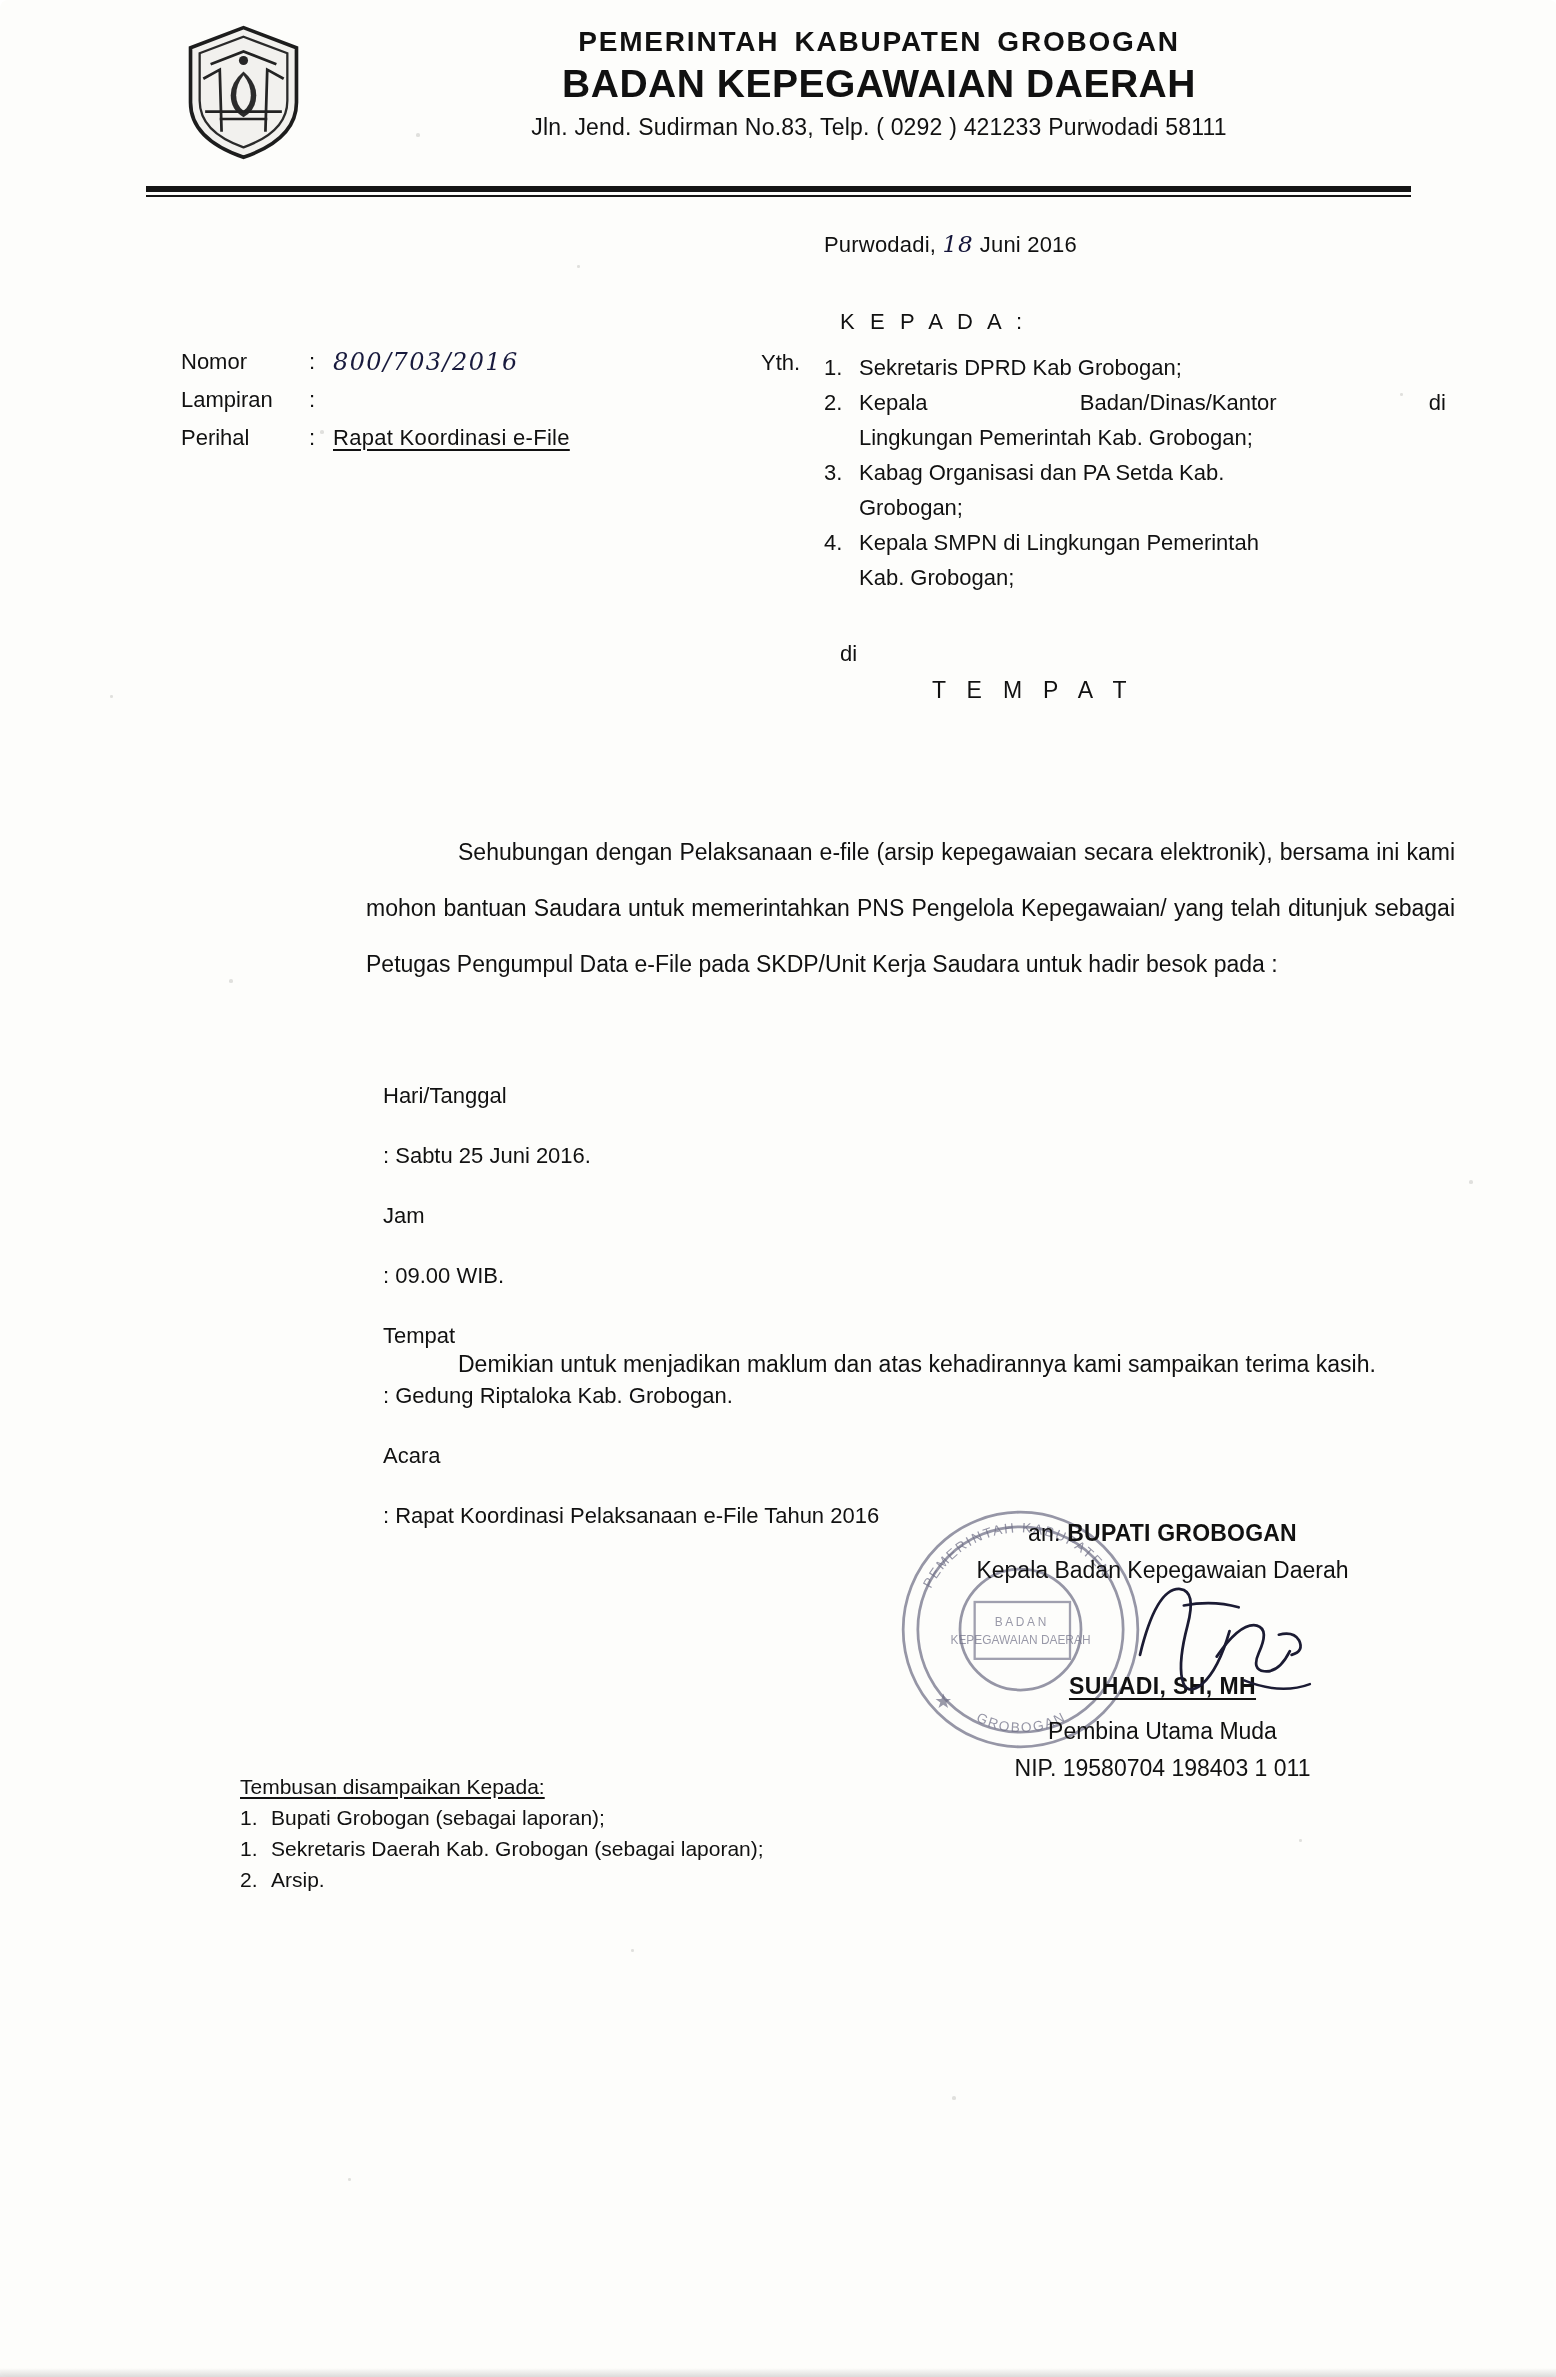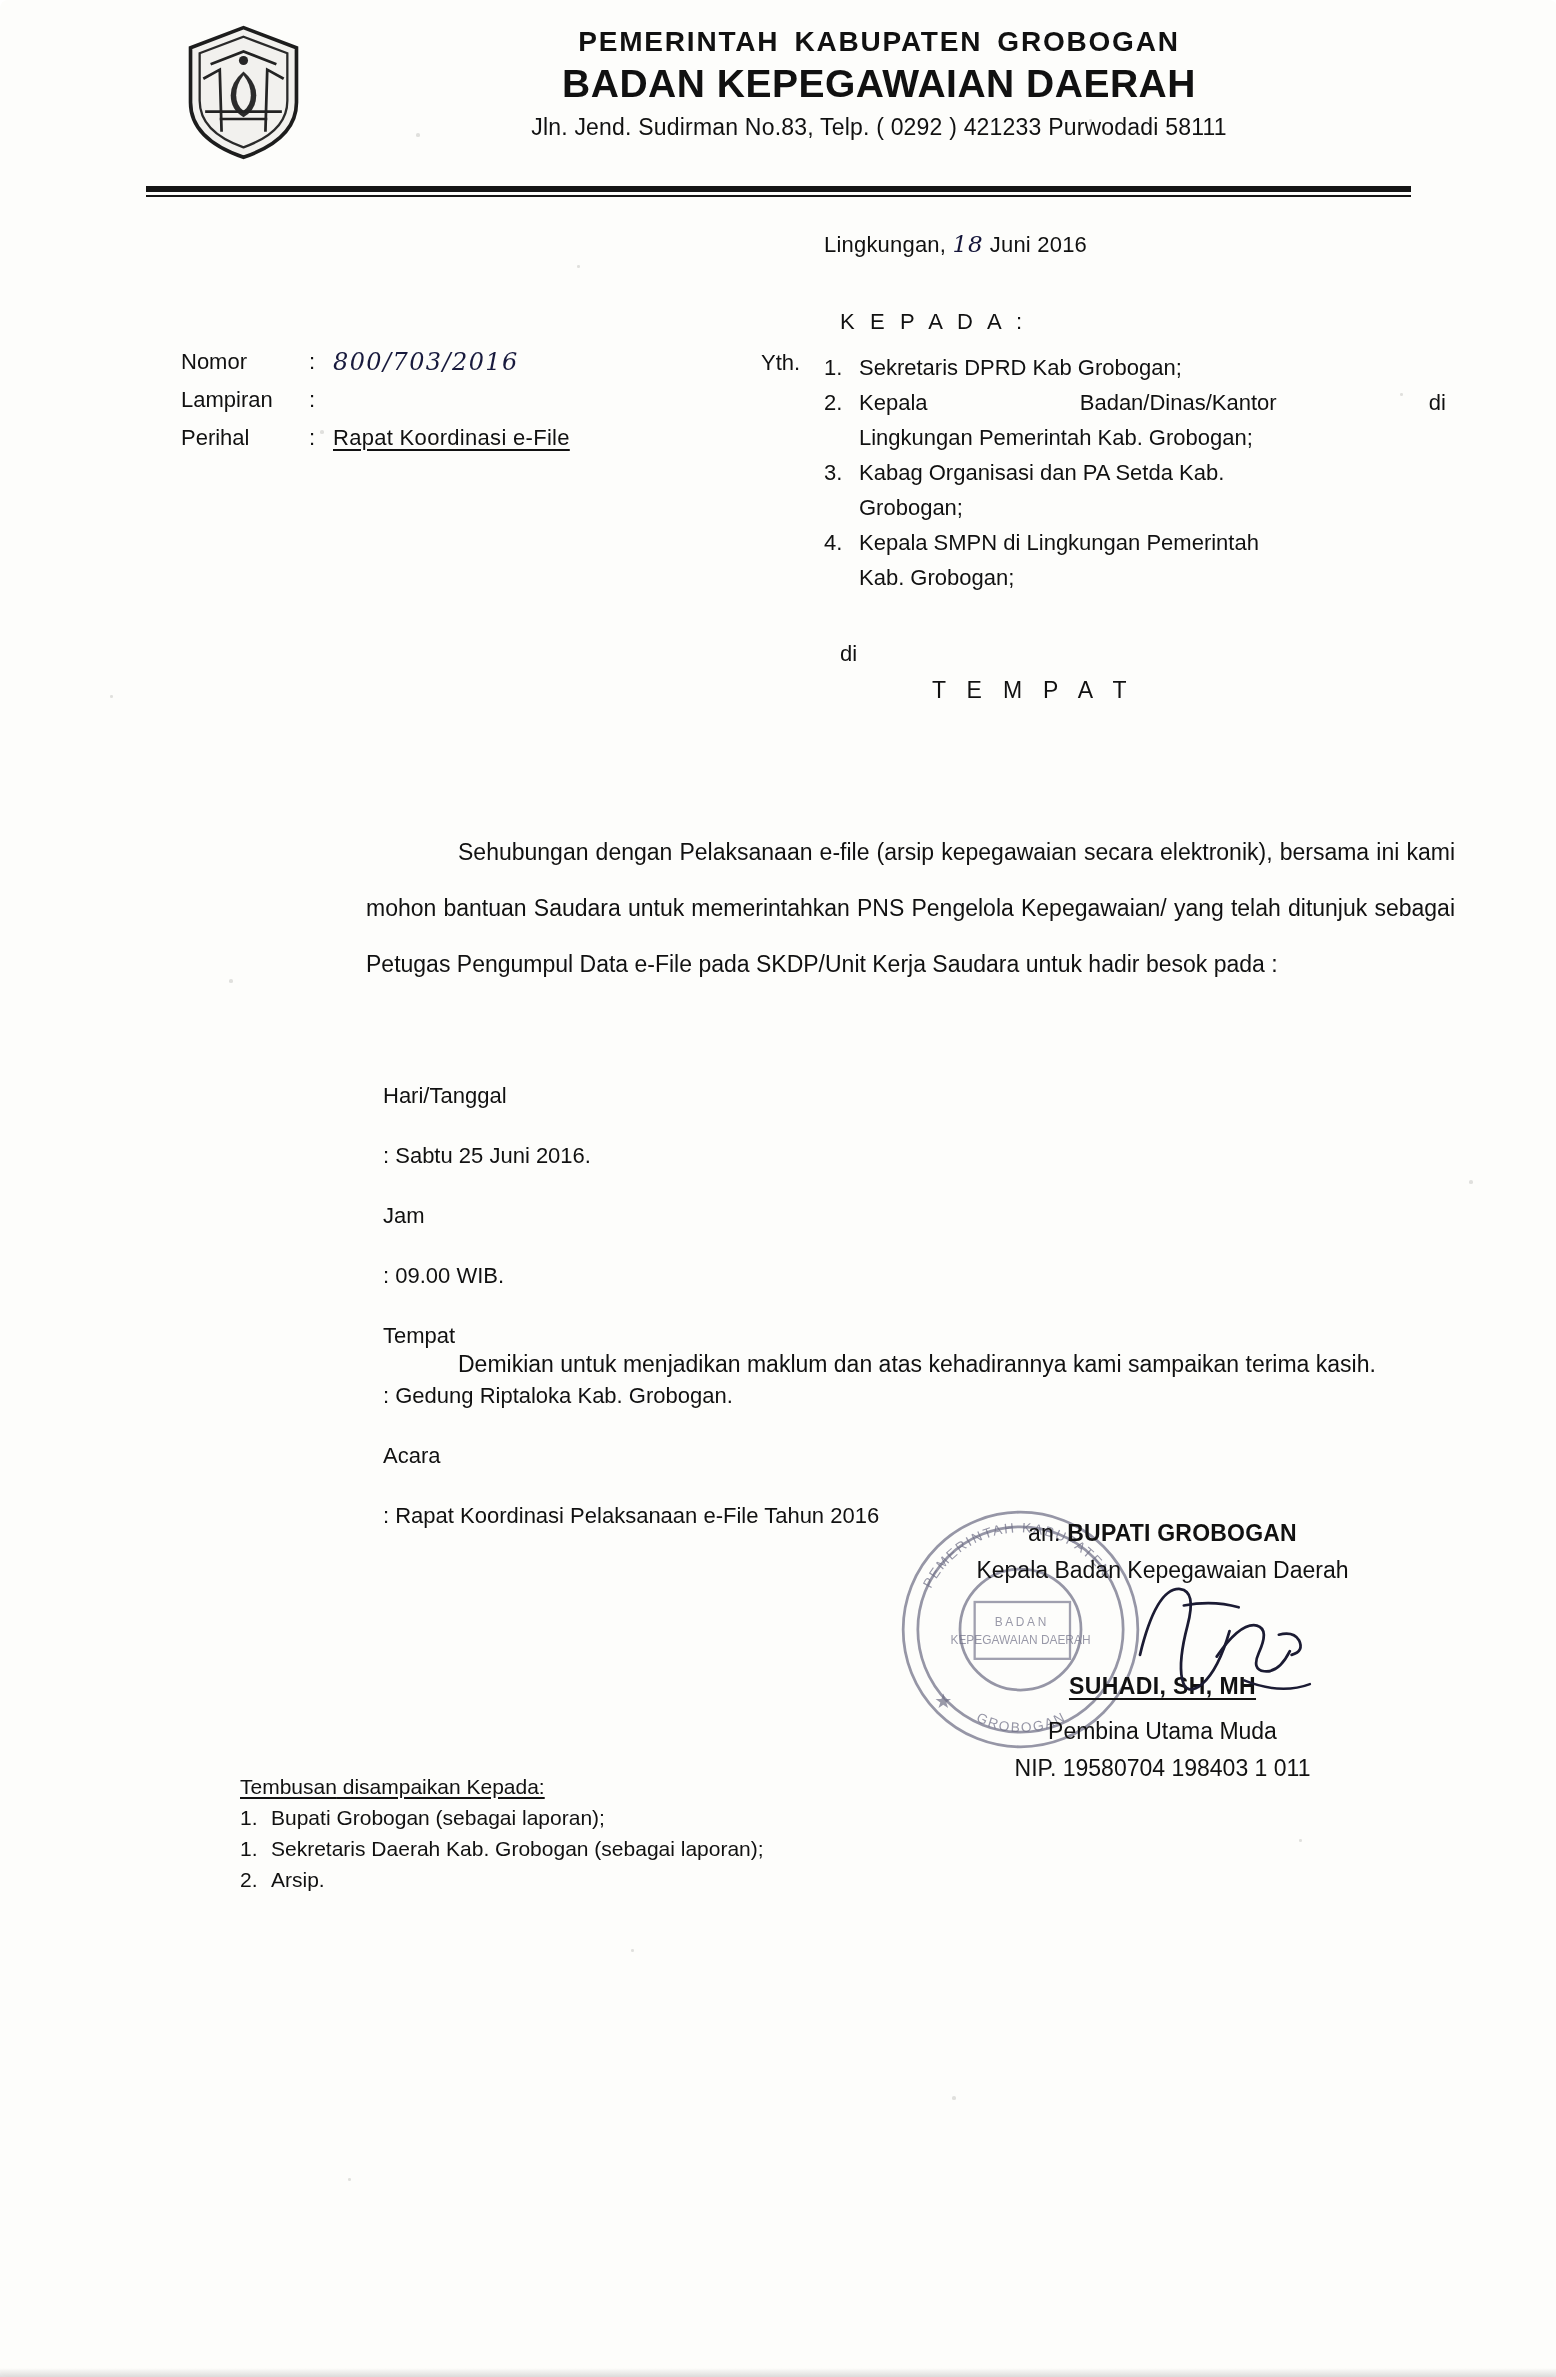--- a/index.html
+++ b/index.html
@@ -304,21 +304,21 @@
       <div class="head-line3">Jln. Jend. Sudirman No.83, Telp. ( 0292 ) 421233  Purwodadi 58111</div>
     </div>
   </div>
 
   <div class="rule-wrap">
     <div class="rule-thick"></div>
     <div class="rule-thin"></div>
   </div>
 
   <div class="date-line">
-    <span>Lingkungan,</span>
+    <span>Purwodadi,</span>
     <span class="hand">18</span>
     <span>Juni 2016</span>
   </div>
 
   <div class="meta">
     <div class="meta-row">
       <div class="meta-label">Nomor</div>
       <div class="meta-colon">:</div>
       <div class="meta-value-hand">800/703/2016</div>
     </div>

